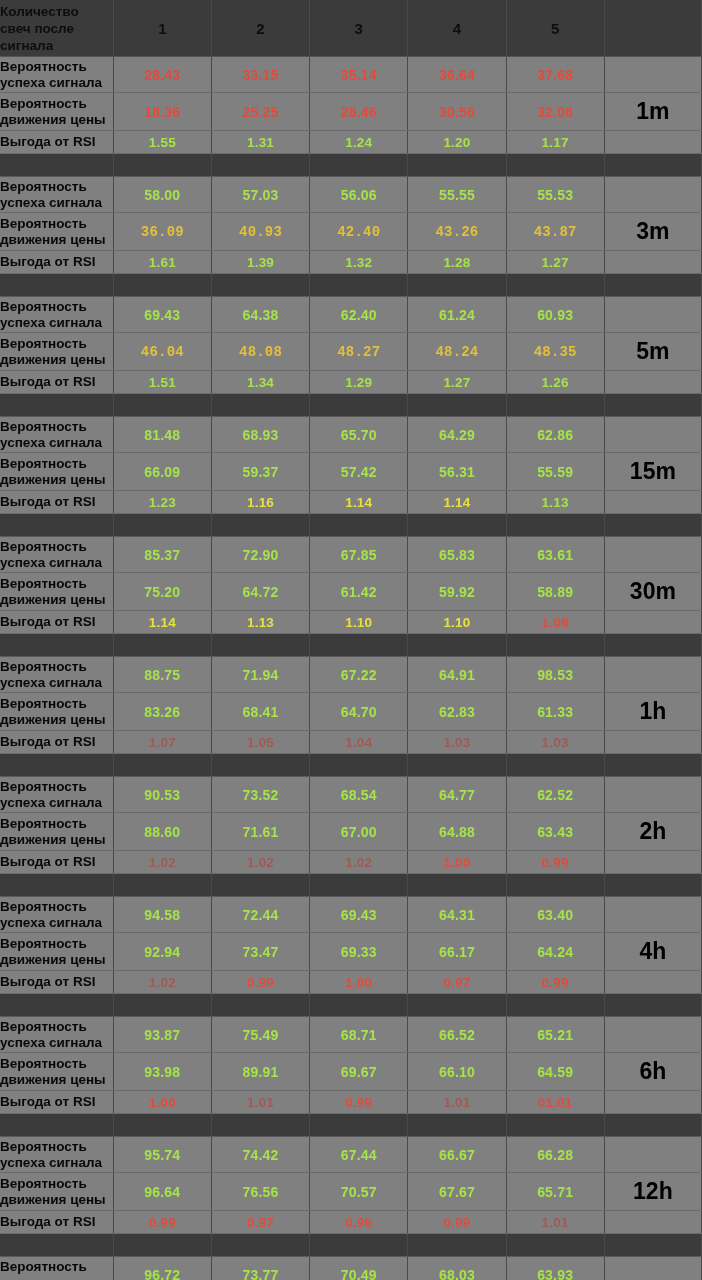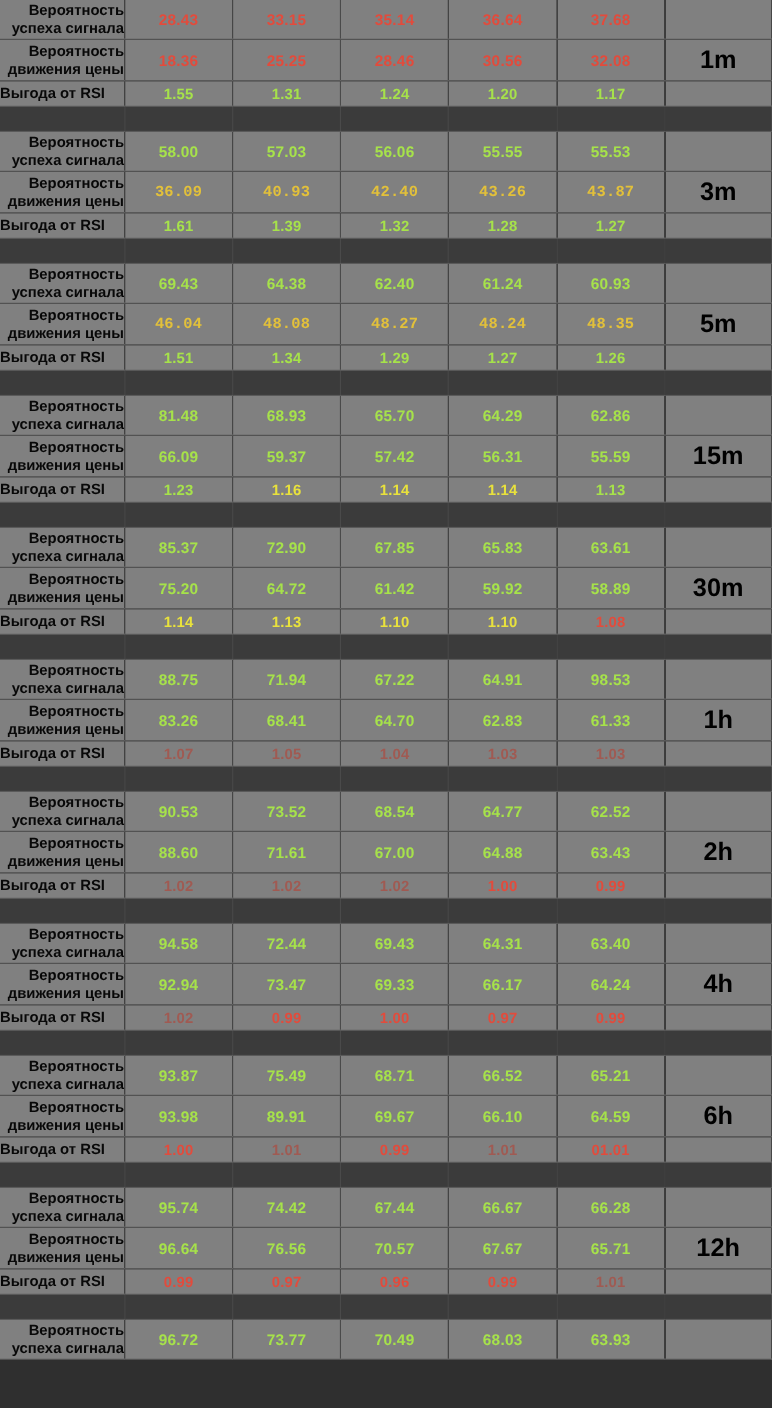--- a/index.html
+++ b/index.html
@@ -81,21 +81,21 @@
   tr.data-row.r3 td { height: 22px; }
 
   td.rowlabel {
     color: #080808;
     font-size: 13.5px;
     font-weight: 700;
     line-height: 16px;
     text-align: left;
     padding-left: 4px;
   }
-  td.rowlabel.two-line { padding-top: 0; text-align: right; }
+  td.rowlabel.two-line { padding-top: 0; }
 
   td.val {
     text-align: center;
     font-size: 14px;
     font-weight: 600;
     letter-spacing: 0.2px;
   }
   tr.data-row.r3 td.val { font-size: 13.5px; }
 
   td.tf {
@@ -143,20 +143,29 @@
     <colgroup>
       <col class="c-label">
         <col class="c-num">
         <col class="c-num">
         <col class="c-num">
         <col class="c-num">
         <col class="c-num">
         <col class="c-tf">
     </colgroup>
     <tbody id="table-body">
+        <tr class="header-row">
+          <td class="hdr-label">Количество свеч после сигнала</td>
+          <td class="hdr-num">1</td>
+          <td class="hdr-num">2</td>
+          <td class="hdr-num">3</td>
+          <td class="hdr-num">4</td>
+          <td class="hdr-num">5</td>
+          <td></td>
+        </tr>
         <tr class="data-row r1">
           <td class="rowlabel two-line">Вероятность успеха сигнала</td>
           <td class="val v-red">28.43</td>
           <td class="val v-red">33.15</td>
           <td class="val v-red">35.14</td>
           <td class="val v-red">36.64</td>
           <td class="val v-red">37.68</td>
           <td class="tf-blank"></td>
         </tr>
         <tr class="data-row r2">

